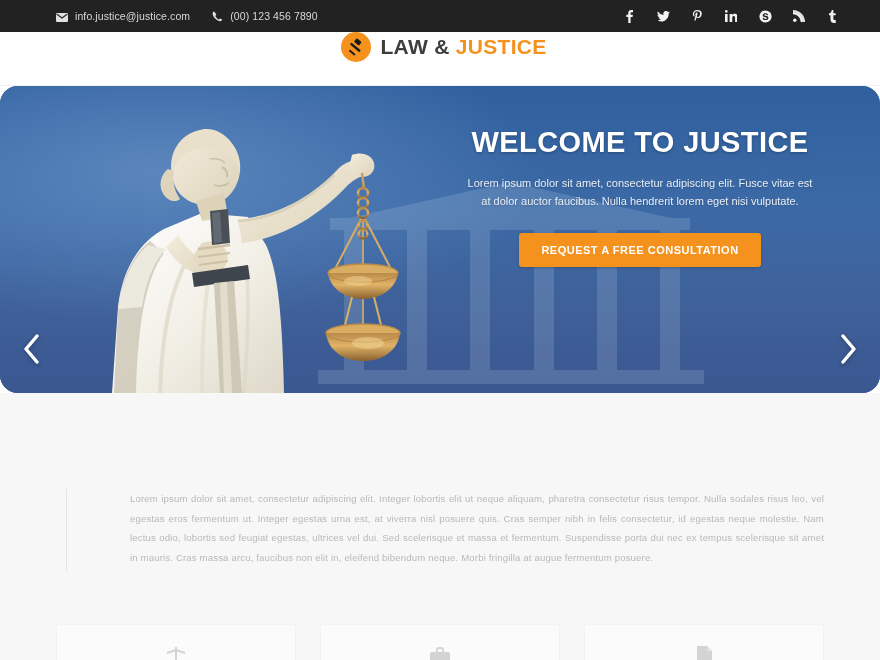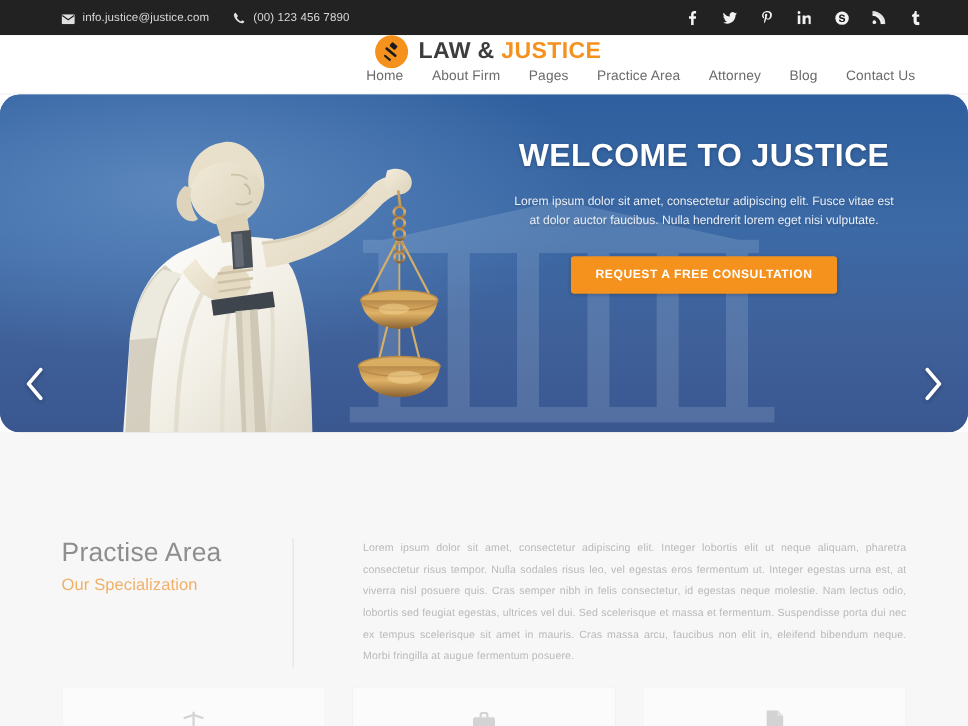--- a/index.html
+++ b/index.html
@@ -230,29 +230,20 @@
           <rect x="3.2" y="9.2" width="12.4" height="2.4" rx="1" transform="rotate(40 9.4 10.4)"></rect>
           <rect x="8.6" y="2.6" width="6.4" height="4.6" rx="1.1" transform="rotate(40 11.8 4.9)"></rect>
           <rect x="2.4" y="14.6" width="7.6" height="1.9" rx=".9" transform="rotate(40 6.2 15.5)"></rect>
         </g>
       </svg>
     </div>
     <div class="logo-text">
       <span class="lt-dark">LAW &amp;</span>
       <span class="lt-or">JUSTICE</span>
     </div>
-  </div>
-  <div class="nav">
-    <a>Home</a>
-    <a>About Firm</a>
-    <a>Pages</a>
-    <a>Practice Area</a>
-    <a>Attorney</a>
-    <a>Blog</a>
-    <a>Contact Us</a>
   </div>
 </div>
 
 <div class="hero">
   <div class="hero-sky"></div>
 
   <div class="courthouse">
     <div class="ch-pediment"></div>
     <div class="ch-arch"></div>
     <div class="ch-cols">
@@ -372,24 +363,20 @@
   <div class="slider-arrow next">
     <svg width="18" height="30" viewBox="0 0 18 30">
         <path d="M3 2 L14 15 L3 28" stroke="#ffffff" stroke-width="3.4" fill="none" stroke-linecap="round" stroke-linejoin="round"></path>
       </svg>
   </div>
 
 </div>
 
 <div class="practise">
   <div class="practise-row">
-    <div class="practise-head">
-      <div class="ph-title">Practise Area</div>
-      <div class="ph-sub">Our Specialization</div>
-    </div>
     <div class="practise-divider"></div>
     <div class="practise-body">
       <p>Lorem ipsum dolor sit amet, consectetur adipiscing elit. Integer lobortis elit ut neque aliquam, pharetra consectetur risus tempor. Nulla sodales risus leo, vel egestas eros fermentum ut. Integer egestas urna est, at viverra nisl posuere quis. Cras semper nibh in felis consectetur, id egestas neque molestie. Nam lectus odio, lobortis sed feugiat egestas, ultrices vel dui. Sed scelerisque et massa et fermentum. Suspendisse porta dui nec ex tempus scelerisque sit amet in mauris. Cras massa arcu, faucibus non elit in, eleifend bibendum neque. Morbi fringilla at augue fermentum posuere.</p>
     </div>
   </div>
 
   <div class="cards">
     <div class="card">
       <span class="card-icon">
         <svg width="22" height="22" viewBox="0 0 22 22">

